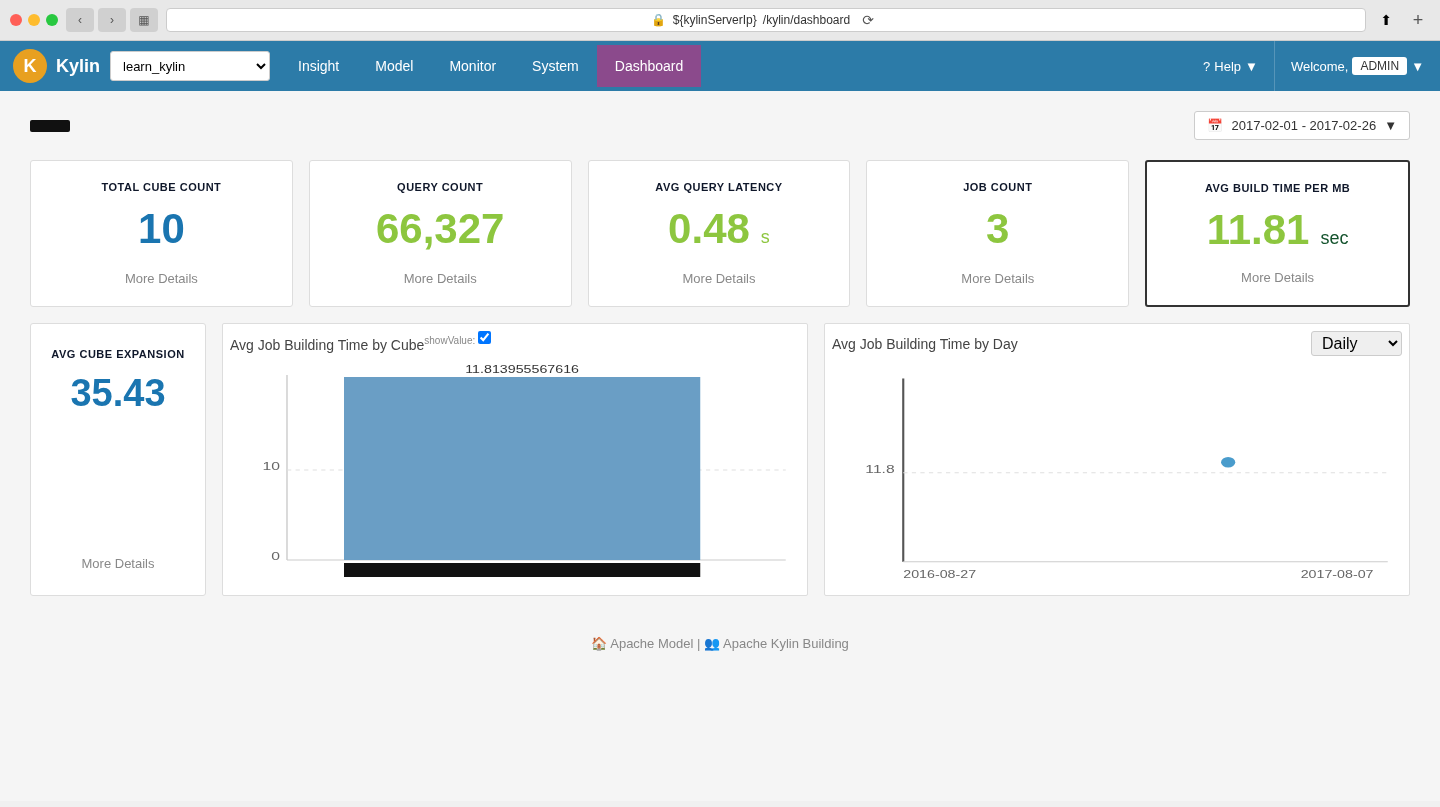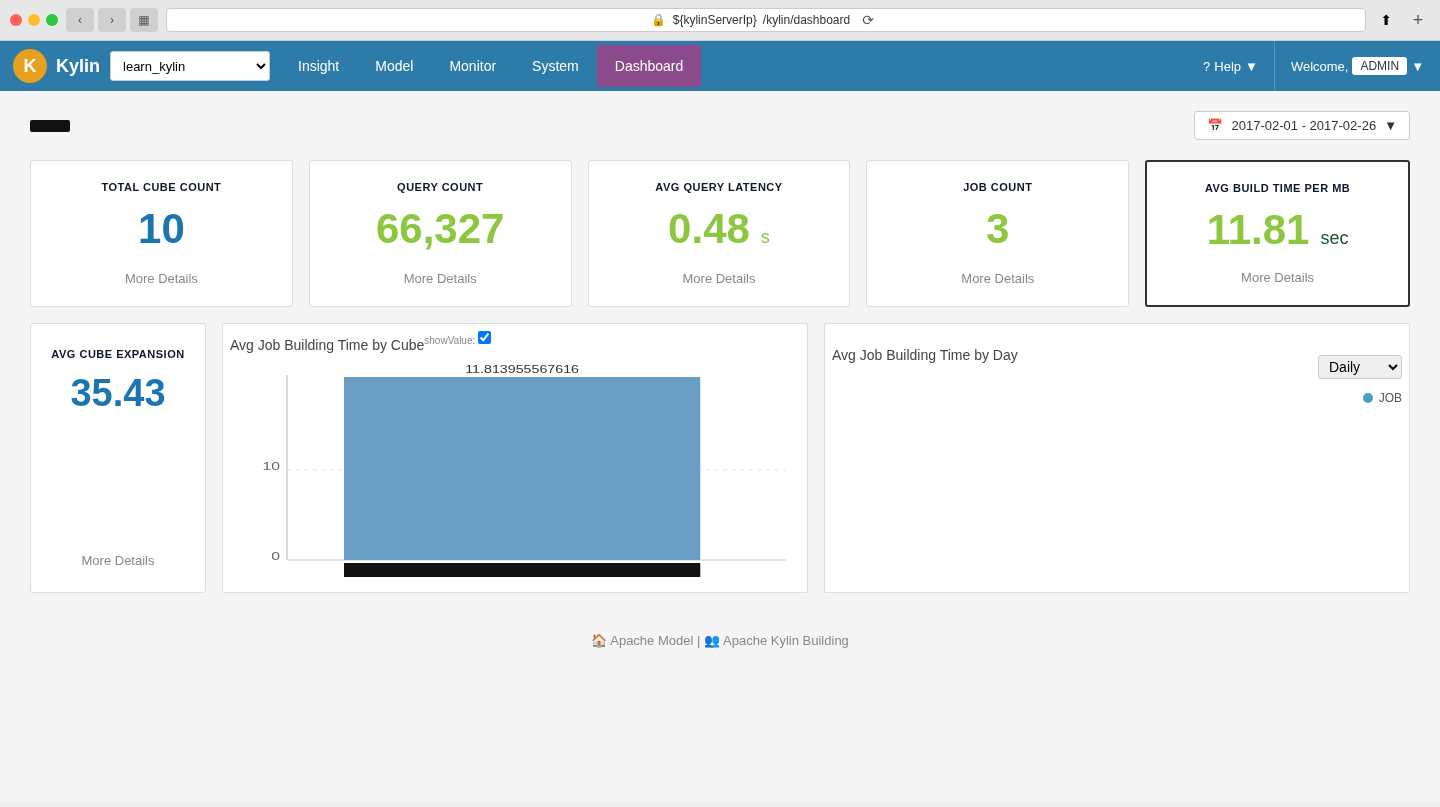--- a/index.html
+++ b/index.html
@@ -143,21 +143,21 @@
       background: white;
       border: 1px solid #ddd;
       border-radius: 2px;
       padding: 7px;
       flex: 1;
     }
     .chart-title-row { display: flex; justify-content: space-between; align-items: center; margin-bottom: 12px; }
     .chart-title { font-size: 14px; color: #444; font-weight: normal; }
     .chart-title sup { font-size: 10px; color: #888; }
     .show-value-checkbox { width: 13px; height: 13px; }
-    .daily-select { border: 1px solid #ccc; border-radius: 3px; padding: 2px 6px; font-size: 14px; margin-top: 24px; }
+    .daily-select { border: 1px solid #ccc; border-radius: 3px; padding: 2px 6px; font-size: 16px; }
 
     
     .bar-chart-container { position: relative; height: 220px; }
     .bar-chart-svg { width: 100%; height: 100%; }
 
     
     .line-chart-container { position: relative; height: 220px; }
     .line-chart-svg { width: 100%; height: 100%; }
 
     
@@ -323,23 +323,36 @@
 
         <div class="chart-card">
           <div class="chart-title-row">
             <span class="chart-title">Avg Job Building Time by Day</span>
             <select class="daily-select">
               <option>Daily</option>
               <option>Weekly</option>
               <option>Monthly</option>
             </select>
           </div>
-          <div class="chart-legend">
-            <span class="legend-dot"></span>
-            <span>JOB</span>
+          <div class="line-chart-container">
+            <svg class="line-chart-svg" viewBox="0 0 400 210" preserveAspectRatio="none">
+
+              <line x1="50" y1="10" x2="50" y2="185" stroke="#555" stroke-width="1.5"></line>
+
+              <line x1="50" y1="185" x2="390" y2="185" stroke="#ccc" stroke-width="1"></line>
+
+              <text x="44" y="100" text-anchor="end" font-size="11" fill="#666">11.8</text>
+
+              <line x1="50" y1="100" x2="390" y2="100" stroke="#e0e0e0" stroke-width="1" stroke-dasharray="3,3"></line>
+
+              <circle cx="278" cy="90" r="5" fill="#4a9ccc"></circle>
+
+              <text x="50" y="200" text-anchor="start" font-size="10" fill="#666">2016-08-27</text>
+              <text x="380" y="200" text-anchor="end" font-size="10" fill="#666">2017-08-07</text>
+            </svg>
           </div>
         </div>
 
       </div>
     </div>
 
   </div>
 
   <div class="footer">
     <span>🏠</span>

